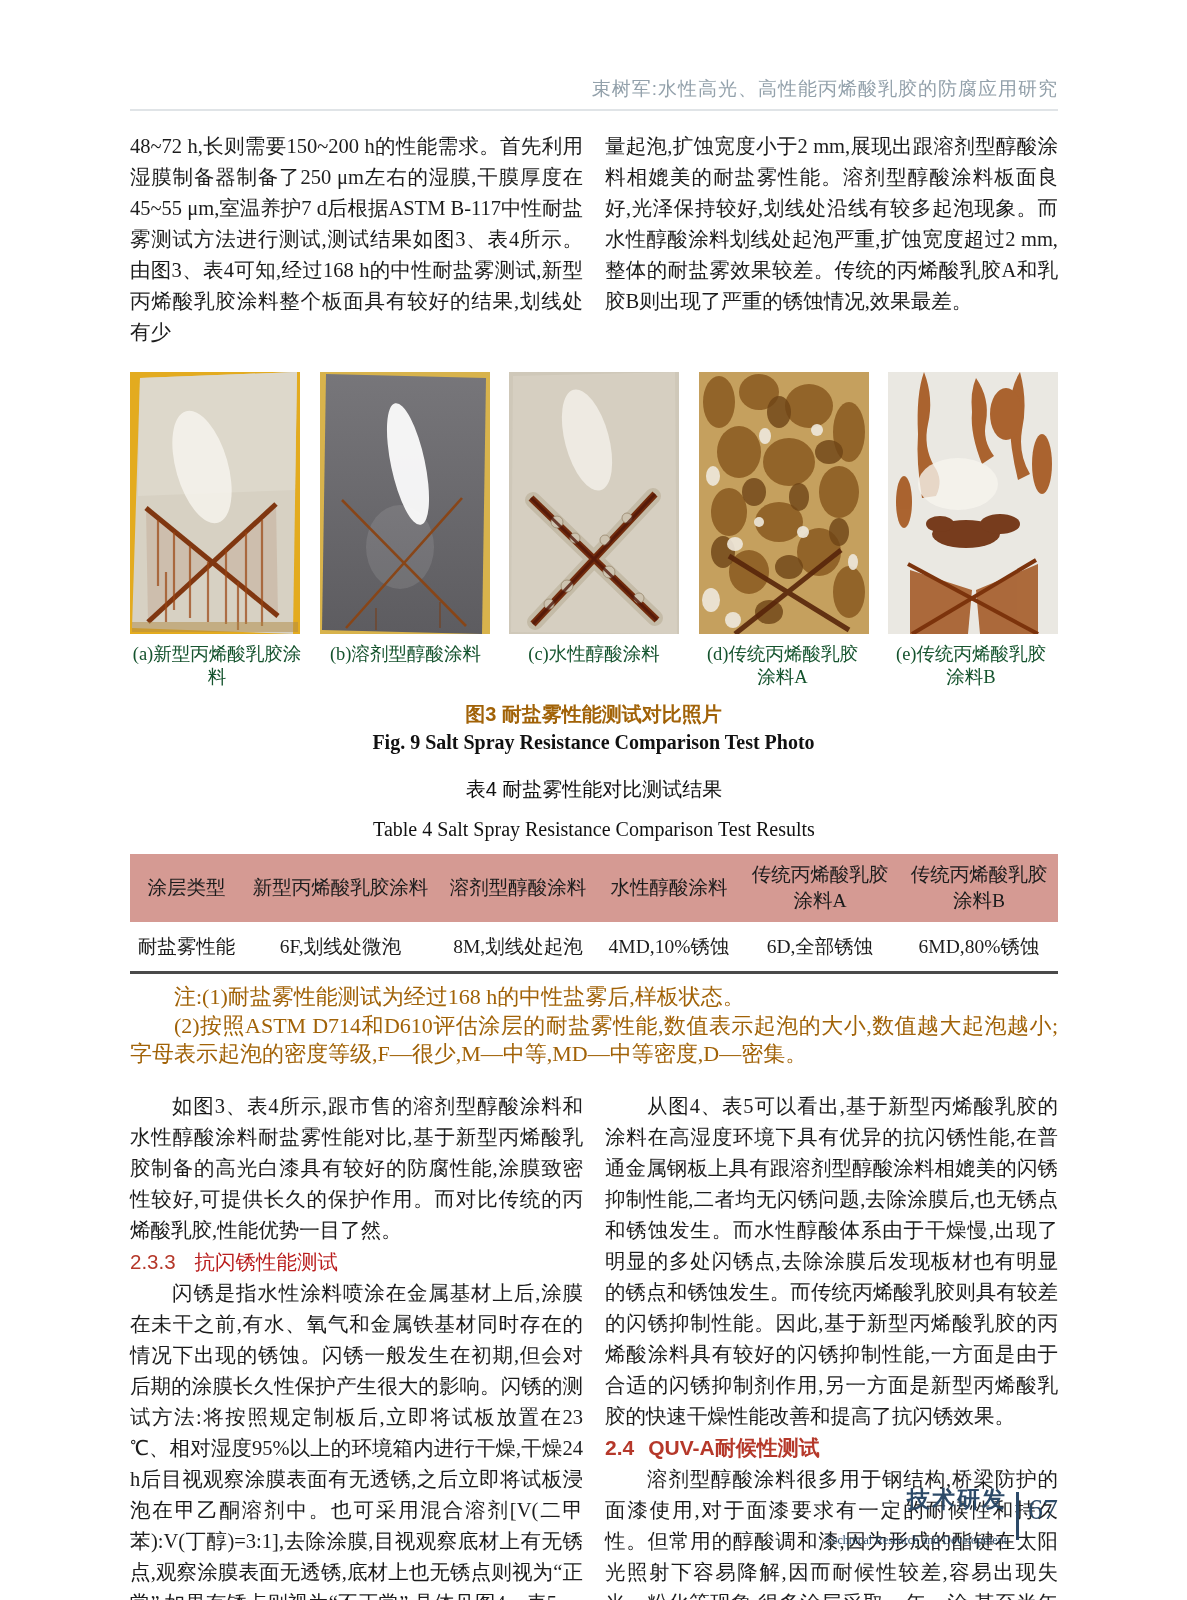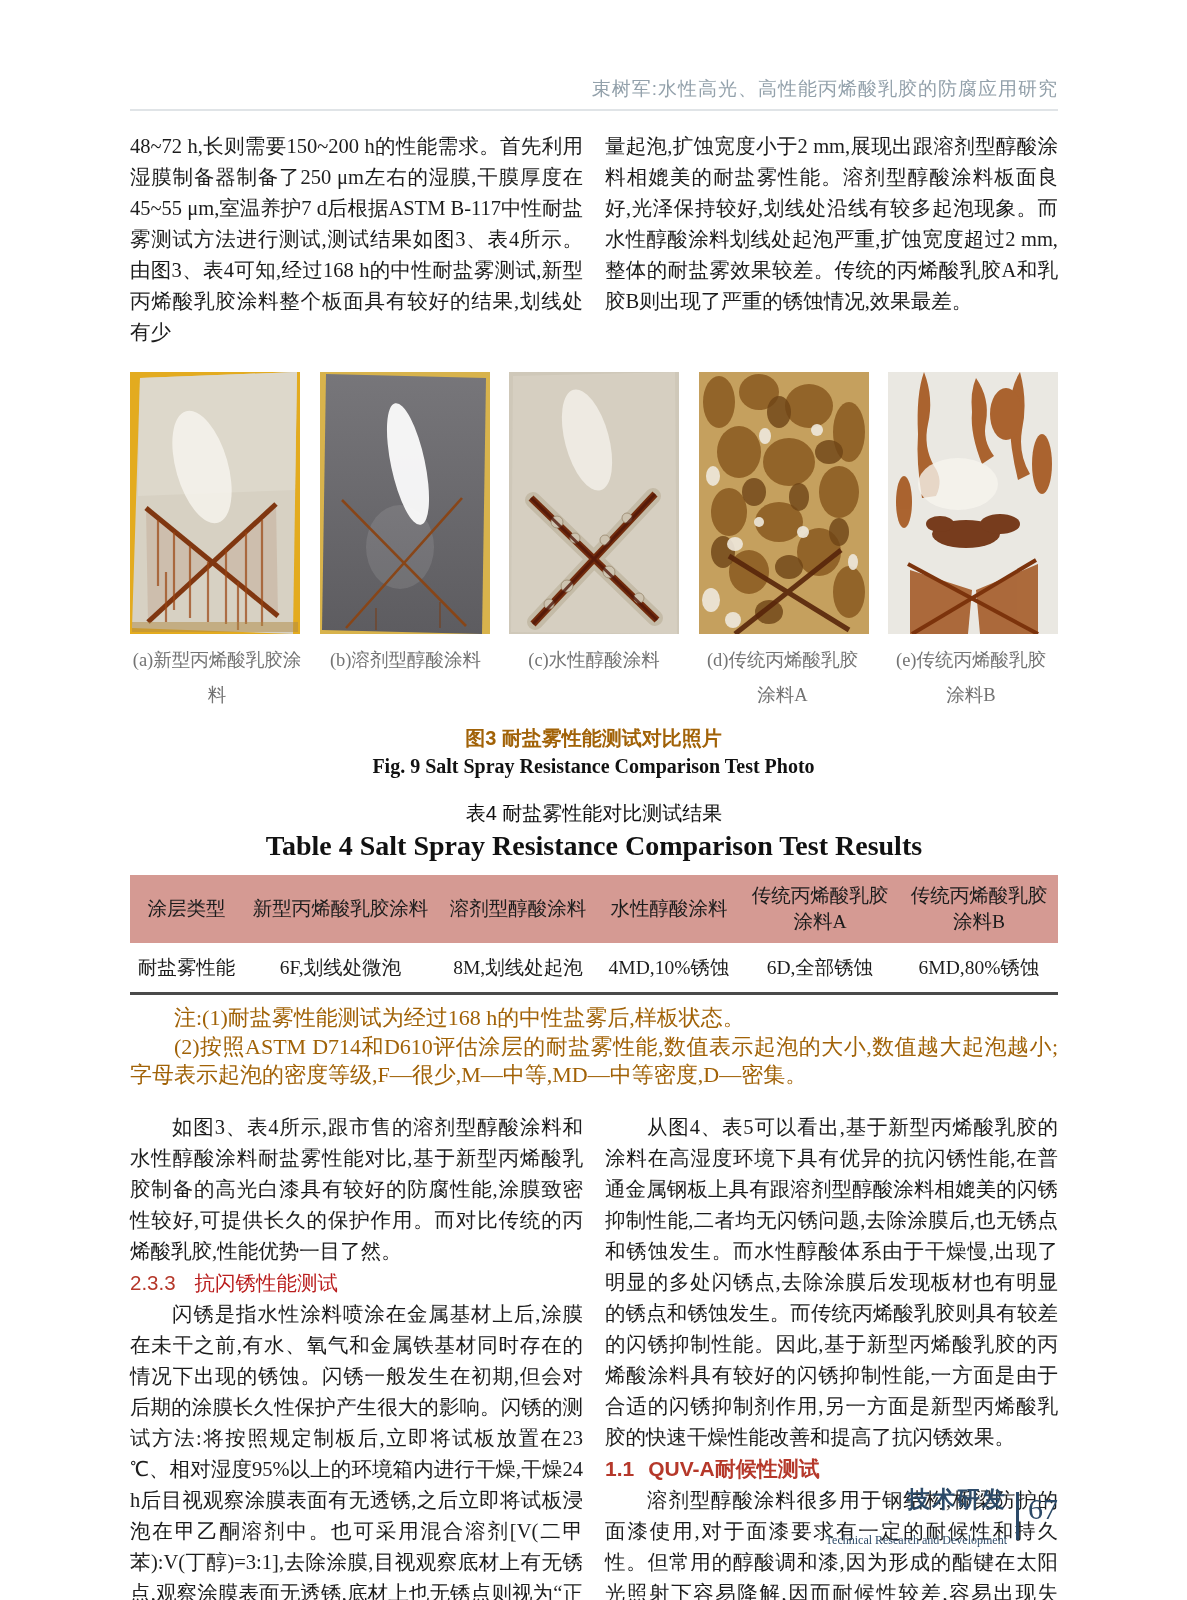--- a/index.html
+++ b/index.html
@@ -22,40 +22,40 @@
   .col { width:453px; }
   .body-text { font-size:20.5px; line-height:31px; text-align:justify; margin:0; }
   .indent { text-indent:2.05em; }
 
   
   .photo-strip { display:flex; justify-content:space-between; margin:24px 129px 0 130px; }
   .photo { width:170px; height:262px; }
   .photo svg { display:block; width:170px; height:262px; }
   .caption-row { display:flex; justify-content:space-between; margin:9px 123px 0 124px; }
   .photo-caption {
-    width:186px; text-align:center; font-size:18.5px; line-height:35px;
-    color:#737373; white-space:pre-line;
+    width:186px; text-align:center; font-size:18.5px; line-height:23px;
+    color:#14532d; white-space:pre-line;
   }
   .fig-caption-cn {
     text-align:center; margin-top:12px; font-size:20px; font-weight:bold;
     font-family:"Liberation Sans", sans-serif; color:#a16207;
   }
   .fig-caption-en {
     text-align:center; margin-top:3px; font-size:20px; font-weight:bold;
     font-family:"Liberation Serif", serif; color:#111;
   }
 
   
   .table-block { margin:22px 129px 0 130px; }
   .tbl-title-cn {
     text-align:center; font-size:20px; font-weight:normal;
     font-family:"Liberation Sans", sans-serif; color:#111;
   }
   .tbl-title-en {
-    text-align:center; margin-top:3px; font-size:28px; font-weight:bold;
+    text-align:center; margin-top:15px; font-size:20px; font-weight:normal;
     font-family:"Liberation Serif", serif; color:#111;
   }
   table.salt {
     width:100%; border-collapse:collapse; margin-top:9px;
     border-top:3px solid #4a4a4a; border-bottom:3px solid #4a4a4a;
     font-size:19.5px;
   }
   table.salt th {
     background:#d59a93; font-weight:normal; text-align:center;
     padding:8px 3px; line-height:26px; white-space:pre-line;
@@ -305,21 +305,21 @@
   </div>
 
   <div class="two-col" style="margin-top:22px;">
     <div class="col">
       <p class="body-text indent">如图3、表4所示,跟市售的溶剂型醇酸涂料和水性醇酸涂料耐盐雾性能对比,基于新型丙烯酸乳胶制备的高光白漆具有较好的防腐性能,涂膜致密性较好,可提供长久的保护作用。而对比传统的丙烯酸乳胶,性能优势一目了然。</p>
       <h3 class="h3"><span class="h-num">2.3.3</span><span class="h-title">抗闪锈性能测试</span></h3>
       <p class="body-text indent">闪锈是指水性涂料喷涂在金属基材上后,涂膜在未干之前,有水、氧气和金属铁基材同时存在的情况下出现的锈蚀。闪锈一般发生在初期,但会对后期的涂膜长久性保护产生很大的影响。闪锈的测试方法:将按照规定制板后,立即将试板放置在23 ℃、相对湿度95%以上的环境箱内进行干燥,干燥24 h后目视观察涂膜表面有无透锈,之后立即将试板浸泡在甲乙酮溶剂中。也可采用混合溶剂[V(二甲苯):V(丁醇)=3:1],去除涂膜,目视观察底材上有无锈点,观察涂膜表面无透锈,底材上也无锈点则视为“正常”,如果有锈点则视为“不正常”,具体见图4、表5。</p>
     </div>
     <div class="col">
       <p class="body-text indent">从图4、表5可以看出,基于新型丙烯酸乳胶的涂料在高湿度环境下具有优异的抗闪锈性能,在普通金属钢板上具有跟溶剂型醇酸涂料相媲美的闪锈抑制性能,二者均无闪锈问题,去除涂膜后,也无锈点和锈蚀发生。而水性醇酸体系由于干燥慢,出现了明显的多处闪锈点,去除涂膜后发现板材也有明显的锈点和锈蚀发生。而传统丙烯酸乳胶则具有较差的闪锈抑制性能。因此,基于新型丙烯酸乳胶的丙烯酸涂料具有较好的闪锈抑制性能,一方面是由于合适的闪锈抑制剂作用,另一方面是新型丙烯酸乳胶的快速干燥性能改善和提高了抗闪锈效果。</p>
-      <h2 class="h2"><span class="h-num">1.1</span><span class="h-title">QUV-A耐候性测试</span></h2>
+      <h2 class="h2"><span class="h-num">2.4</span><span class="h-title">QUV-A耐候性测试</span></h2>
       <p class="body-text indent">溶剂型醇酸涂料很多用于钢结构,桥梁防护的面漆使用,对于面漆要求有一定的耐候性和持久性。但常用的醇酸调和漆,因为形成的酯键在太阳光照射下容易降解,因而耐候性较差,容易出现失光、粉化等现象,很多涂层采取一年一涂,甚至半年一涂,造成大量</p>
     </div>
   </div>
 
   <div class="footer">
     <div class="footer-labels">
       <div class="footer-cn">技术研发</div>
       <div class="footer-en">Technical Research and Development</div>
     </div>
     <div class="footer-bar"></div>

